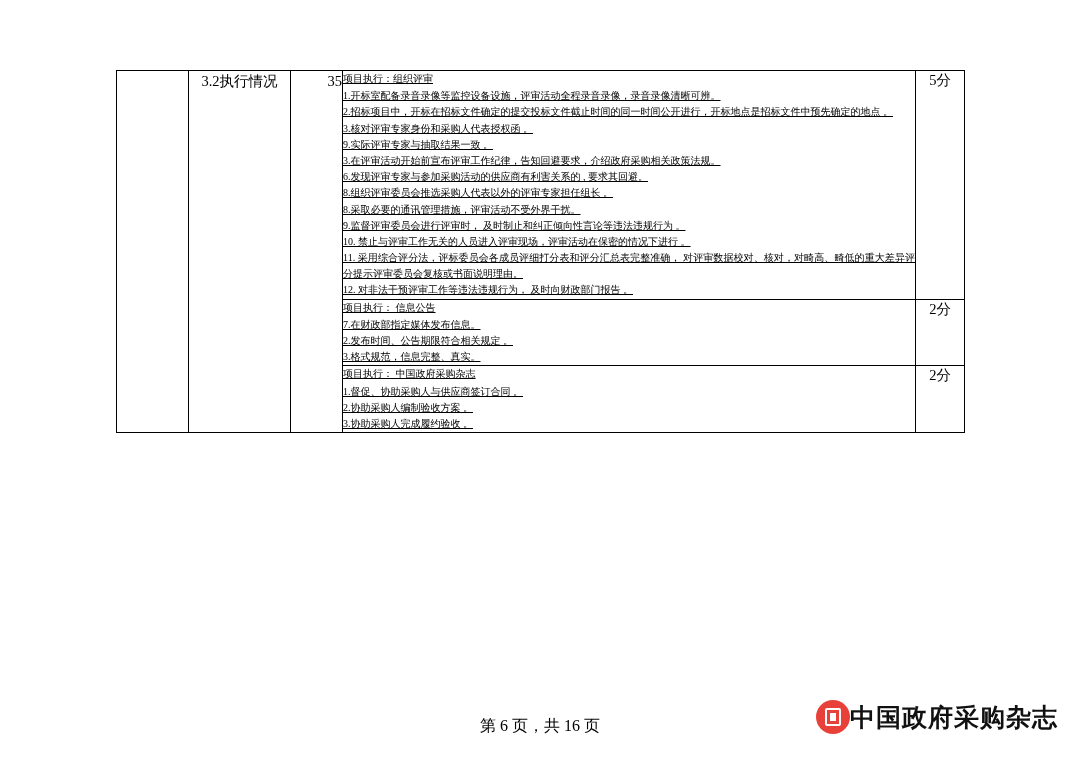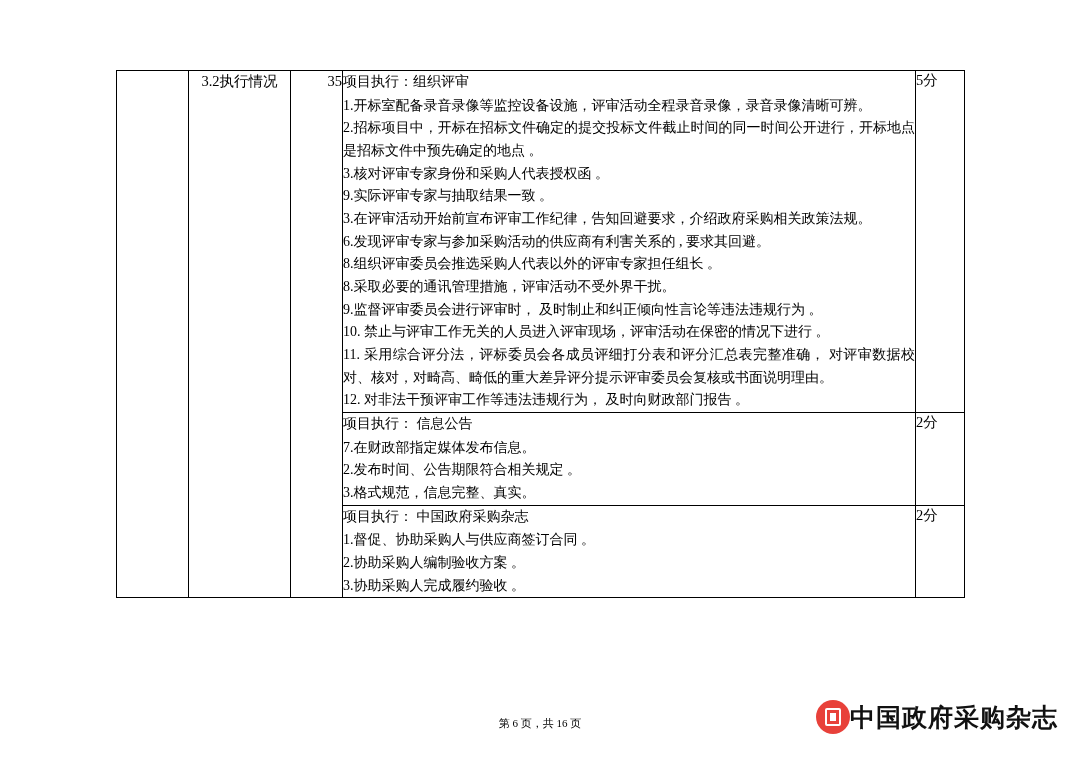--- a/index.html
+++ b/index.html
@@ -51,45 +51,47 @@
     padding-top: 16px;
   }
   .crit-weight {
     font-size: 14.5px;
     line-height: 1.5;
     text-align: right;
     padding-top: 16px;
   }
   .score-cell {
     font-size: 14.5px;
+    text-align: center;
     vertical-align: middle;
   }
 
   .body-block {
-    font-size: 14px;
+    font-size: 10px;
     line-height: 1.62;
     padding: 16px 12px 14px 12px;
     text-align: justify;
+    text-decoration: underline;
   }
   .body-block .ln {
     display: block;
     white-space: normal;
   }
   .block-title {
     display: block;
     margin-bottom: 1px;
   }
 
   .footer-page {
     position: absolute;
     left: 0;
     top: 716px;
     width: 1080px;
     text-align: center;
-    font-size: 11px;
+    font-size: 16px;
     font-family: "Liberation Serif", "DejaVu Serif", serif;
   }
 
   .stamp {
     position: absolute;
     right: 22px;
     top: 700px;
     display: flex;
     align-items: center;
   }

